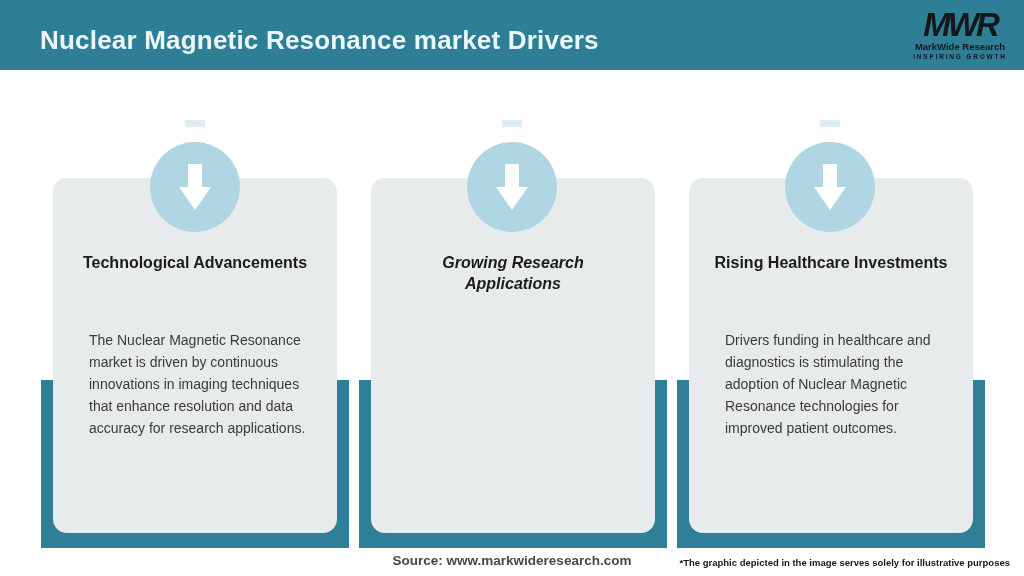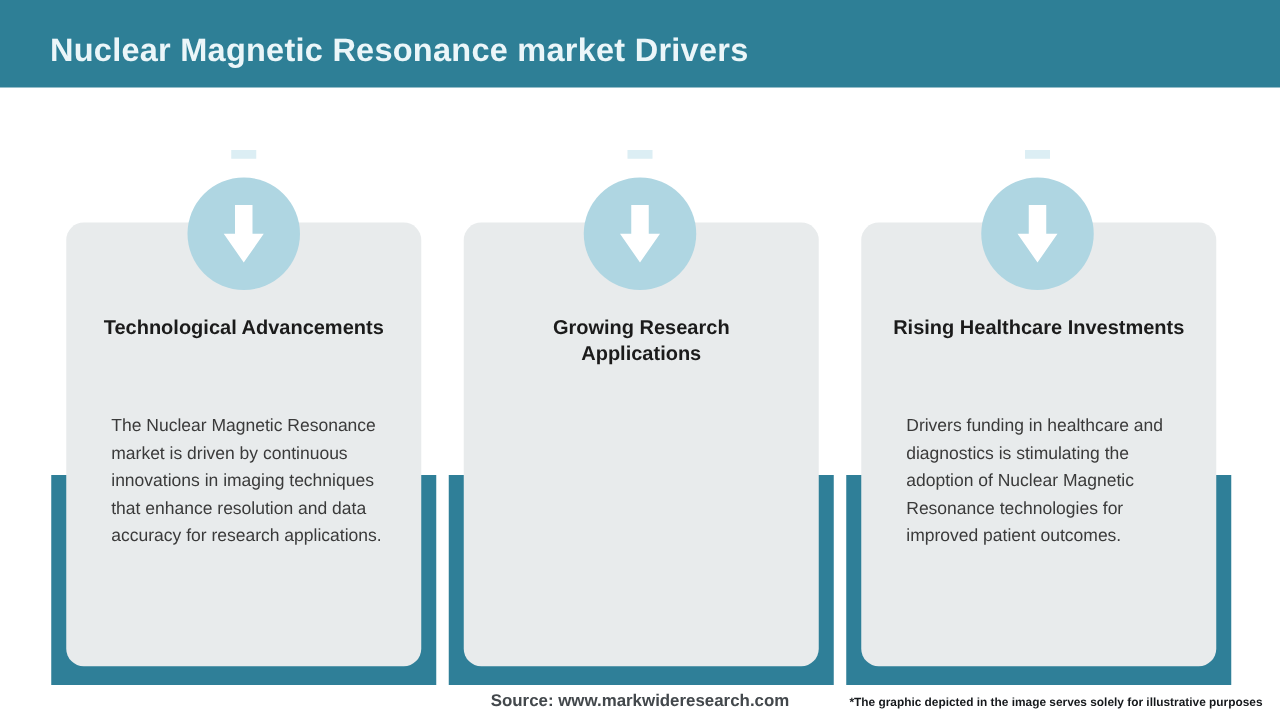--- a/index.html
+++ b/index.html
@@ -54,21 +54,21 @@
   }
   .backdrop.b1{left:41px;}
   .backdrop.b2{left:359px;}
   .backdrop.b3{left:677px;}
   .card{
     position:absolute;top:178px;height:355px;width:284px;
     background:var(--card-bg);
     border-radius:14px;
   }
   .card.c1{left:53px;}
-  .card.c2{left:371px;}
+  .card.c2{left:371px;font-style:italic;}
   .card.c3{left:689px;}
   .notch{
     position:absolute;top:120px;width:20px;height:7px;
     background:#dceef4;
   }
   .notch.n1{left:185px;}
   .notch.n2{left:502px;}
   .notch.n3{left:820px;}
   .circle{
     position:absolute;top:142px;width:90px;height:90px;
@@ -103,20 +103,25 @@
     position:absolute;right:14px;top:557px;
     font-size:9.5px;font-weight:600;
     color:#16191c;
   }
 </style>
 </head>
 <body>
 
 <div class="header">
   <div class="page-title">Nuclear Magnetic Resonance market Drivers</div>
+  <div class="logo">
+    <div class="logo-acronym">MWR</div>
+    <div class="logo-name">MarkWide Research</div>
+    <div class="logo-tagline">INSPIRING GROWTH</div>
+  </div>
 </div>
 
 <div class="backdrop b1"></div>
 <div class="backdrop b2"></div>
 <div class="backdrop b3"></div>
 
 <div class="card c1">
   <div class="card-title">Technological Advancements</div>
   <div class="card-body">The Nuclear Magnetic Resonance market is driven by continuous innovations in imaging techniques that enhance resolution and data accuracy for research applications.</div>
 </div>

